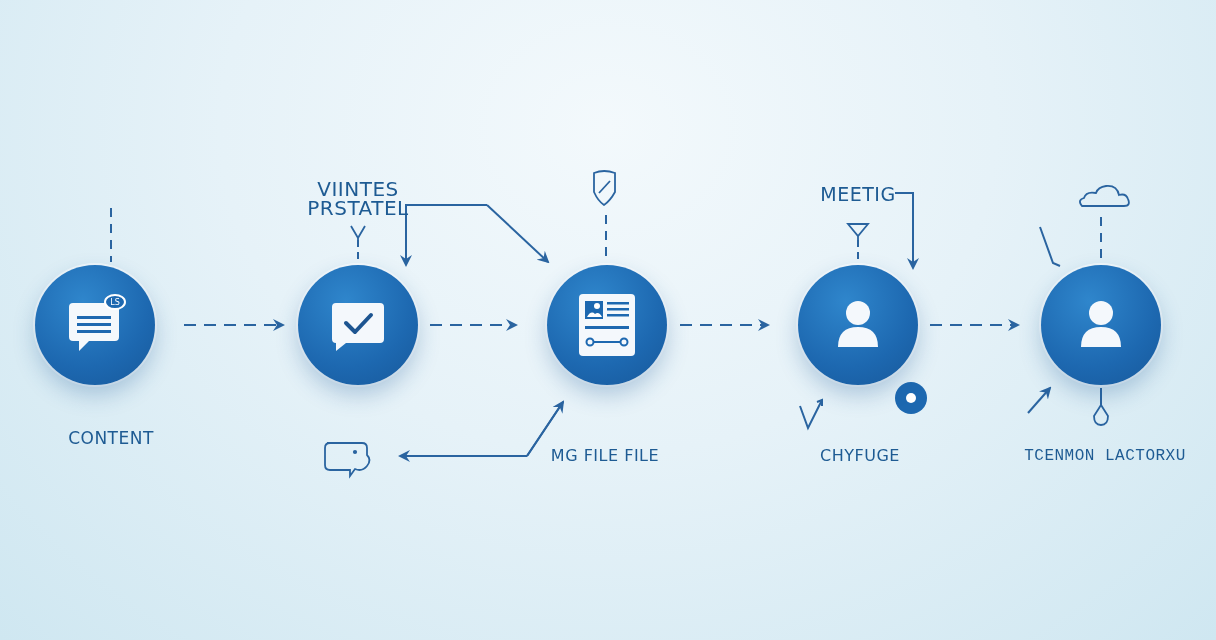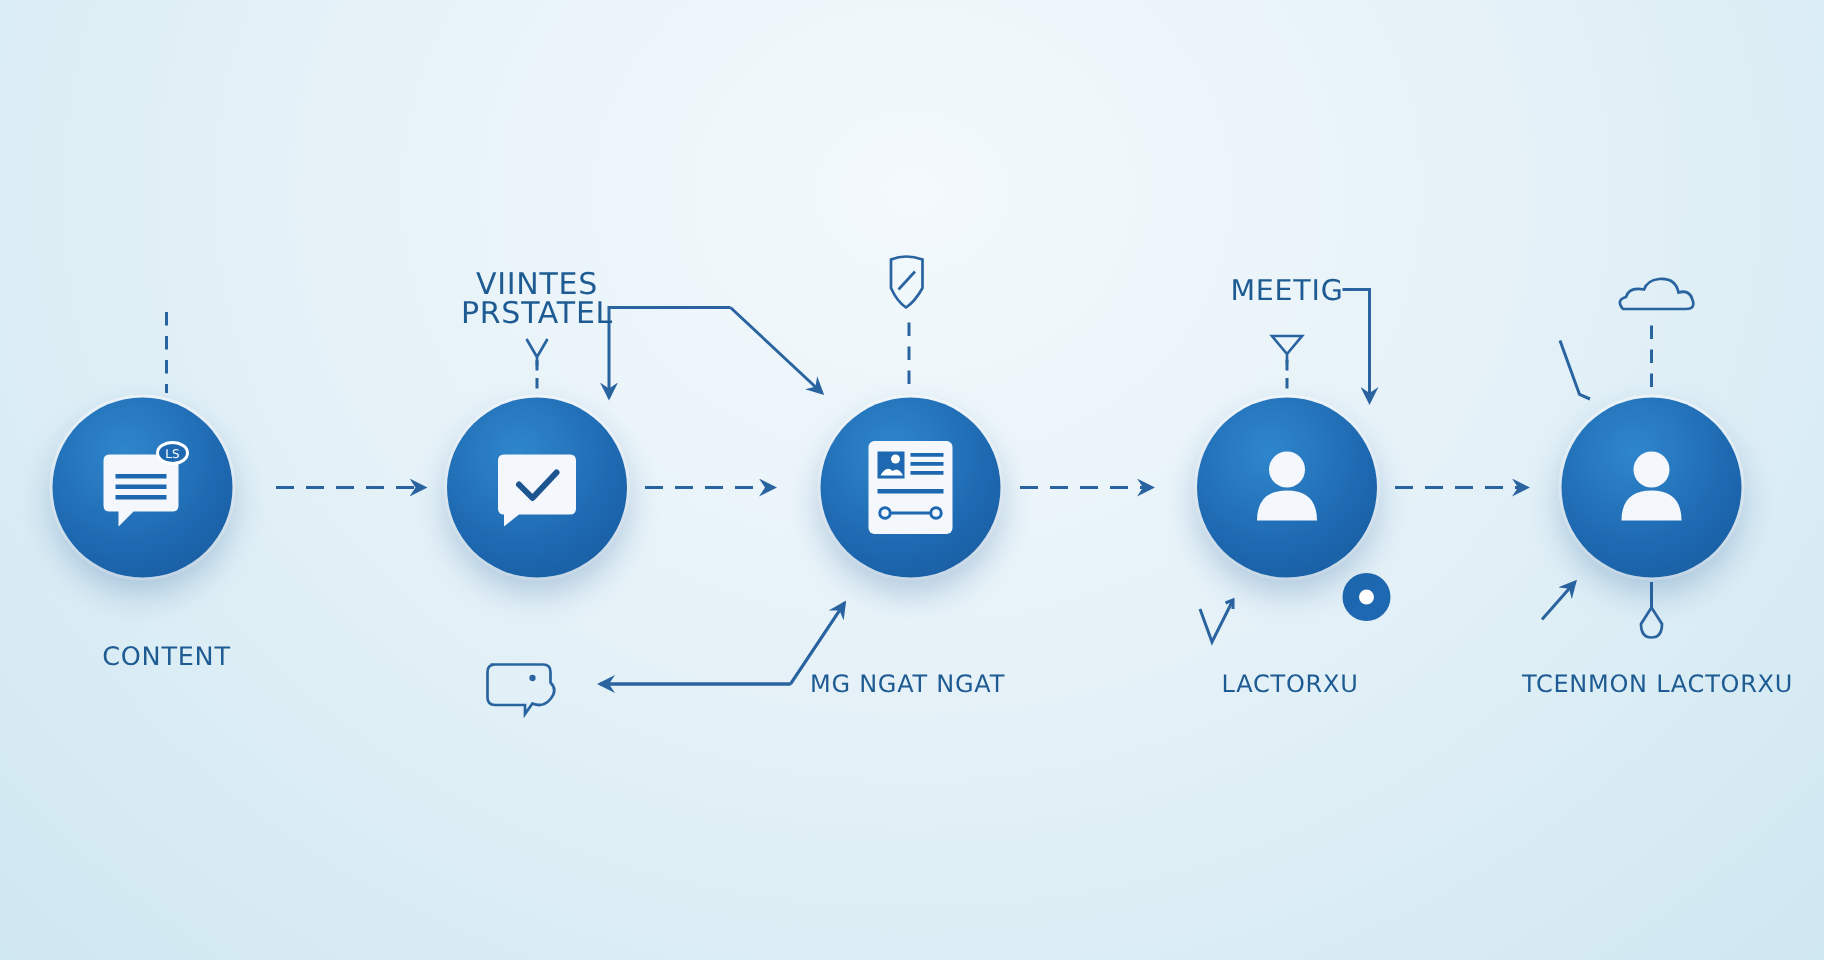--- a/index.html
+++ b/index.html
@@ -118,32 +118,32 @@
       <path d="M12,27 Q16,20 20,24 Q24,21 27,27 Z" fill="#ffffff"></path>
       <rect x="32" y="12" width="22" height="2.5" fill="#1d68b0"></rect>
       <rect x="32" y="18" width="22" height="2.5" fill="#1d68b0"></rect>
       <rect x="32" y="24" width="22" height="2.5" fill="#1d68b0"></rect>
       <rect x="10" y="36" width="44" height="3" fill="#1d68b0"></rect>
       <circle cx="15" cy="52" r="3.5" fill="none" stroke="#1d68b0" stroke-width="2"></circle>
       <circle cx="49" cy="52" r="3.5" fill="none" stroke="#1d68b0" stroke-width="2"></circle>
       <rect x="18" y="51" width="28" height="2" fill="#1d68b0"></rect>
     </svg>
   </div>
-  <div class="label" style="left:530px;top:446px;width:150px;font-size:16px;">MG NGAT NGAT</div>
+  <div class="label" style="left:530px;top:446px;width:150px;font-size:16px;">MG FILE FILE</div>
 
   <div class="label" style="left:820px;top:184px;width:76px;font-size:19px;">MEETIG</div>
   <div class="node" style="left:798px;top:265px;">
     <svg width="64" height="64" viewBox="0 0 64 64">
       <circle cx="32" cy="20" r="12" fill="#f4f8fc"></circle>
       <path d="M12,54 Q12,34 32,34 Q52,34 52,54 Z" fill="#f4f8fc"></path>
     </svg>
   </div>
-  <div class="label" style="left:800px;top:446px;width:120px;font-size:16px;">LACTORXU</div>
+  <div class="label" style="left:800px;top:446px;width:120px;font-size:16px;">CHYFUGE</div>
 
   <div class="node" style="left:1041px;top:265px;">
     <svg width="64" height="64" viewBox="0 0 64 64">
       <circle cx="32" cy="20" r="12" fill="#f4f8fc"></circle>
       <path d="M12,54 Q12,34 32,34 Q52,34 52,54 Z" fill="#f4f8fc"></path>
     </svg>
   </div>
-  <div class="label" style="left:1000px;top:446px;width:210px;font-size:16px;">TCENMON LACTORXU</div>
+  <div class="label" style="left:1000px;top:446px;width:210px;font-size:16px;font-family:Liberation Mono, monospace;">TCENMON LACTORXU</div>
 
 </div>
 
 </body></html>

